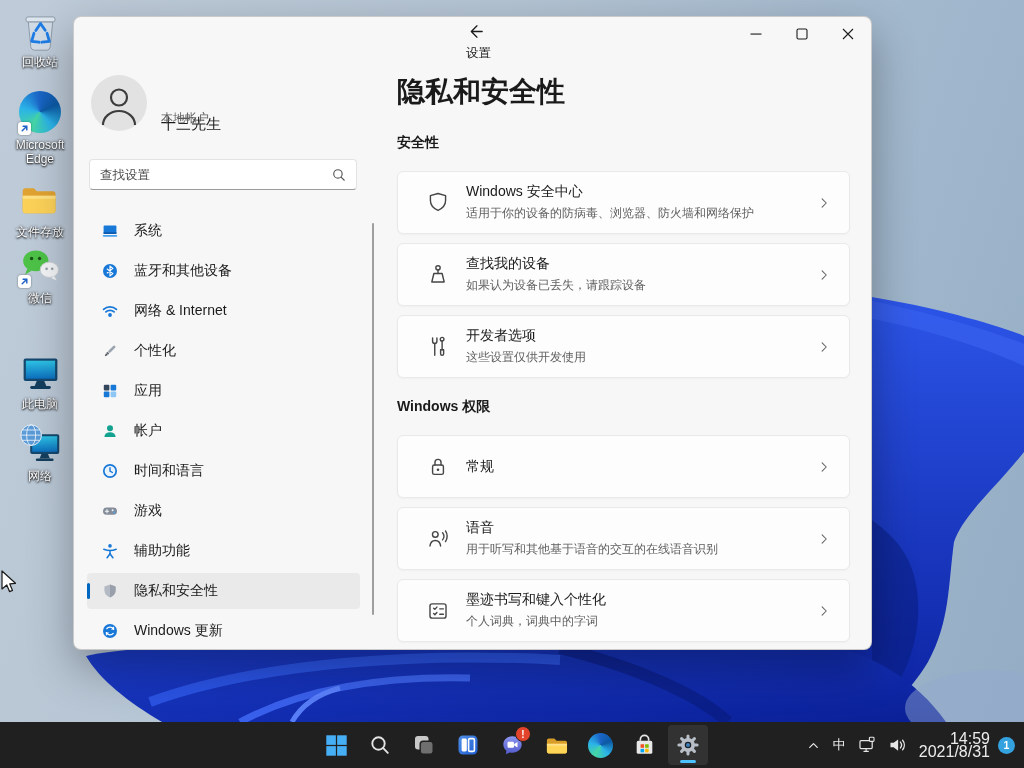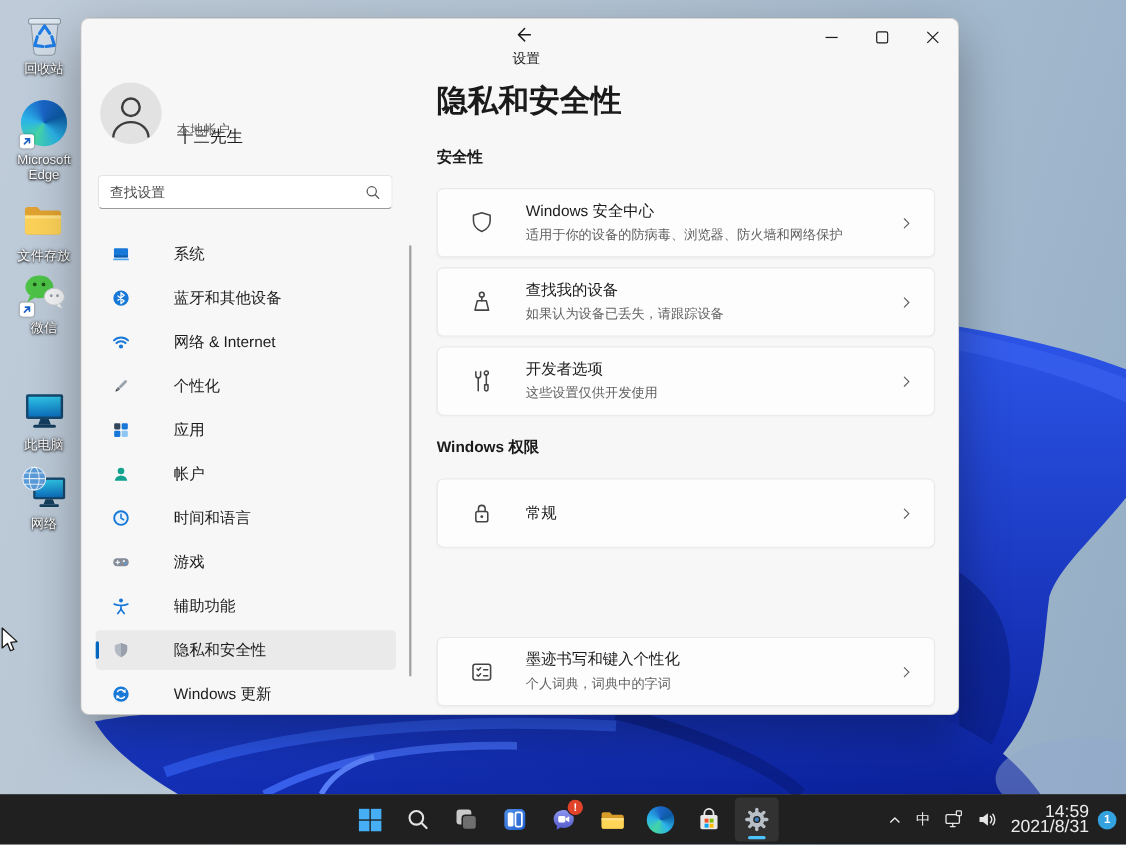--- a/index.html
+++ b/index.html
@@ -43,38 +43,38 @@
   .searchbox{position:absolute;left:15px;top:142px;width:268px;height:31px;background:#fff;
     border:1px solid #e3e3e3;border-bottom:1px solid #9b9b9b;border-radius:4px;box-sizing:border-box;
     display:flex;align-items:center;gap:8px;}
   .searchbox input{flex:1;border:none;outline:none;background:transparent;font-size:12.5px;color:#1b1b1b;
     padding:0 0 0 10px;font-family:inherit;}
   .searchbox input::placeholder{color:#4c4c4c;opacity:1;}
   .mag{margin-right:10px;}
 
   
   .nav-item{position:absolute;left:13px;width:273px;height:36px;border-radius:4px;display:flex;
-    align-items:center;cursor:pointer;gap:24px;}
+    align-items:center;cursor:pointer;}
   .nav-item.sel{background:#eaeaea;}
   .nav-ind{display:none;}
   .nav-item.sel .nav-ind{display:block;position:absolute;left:0;top:10px;width:3px;height:16px;
     border-radius:2px;background:#0067c0;}
   .nav-ic{width:16px;height:16px;margin-left:15px;}
   .nav-lb{margin-left:16px;font-size:14px;color:#1b1b1b;}
   .sb-thumb{position:absolute;left:298px;top:206px;width:2px;height:392px;background:#8e8e8e;
     border-radius:1px;opacity:.85;cursor:pointer;}
 
   
   .pgtitle{position:absolute;left:323px;top:56px;font-size:28px;font-weight:600;color:#1a1a1a;}
   .sechead{position:absolute;left:323px;font-size:14px;font-weight:700;color:#1a1a1a;}
   .card{position:absolute;left:323px;width:453px;height:63px;background:#fdfdfd;border:1px solid #e9e9e9;
     border-radius:6px;box-sizing:border-box;display:flex;align-items:center;cursor:pointer;
     box-shadow:0 1px 2px rgba(0,0,0,.03);}
   .card .cic{width:26px;height:26px;margin-left:27px;flex:0 0 auto;}
-  .card .ctx{margin-left:27px;}
+  .card .ctx{margin-left:15px;}
   .card .ct{font-size:14px;color:#1a1a1a;}
   .card .cs{font-size:12px;color:#5f5f5f;margin-top:4px;}
   .card .chev{position:absolute;right:16px;top:50%;transform:translateY(-50%);}
 
   
   .taskbar{position:absolute;left:0;bottom:0;width:1024px;height:46px;background:#202020;z-index:3;}
   .tb-center{position:absolute;left:50%;top:3px;transform:translateX(-50%);display:flex;gap:4px;}
   .tb-btn{position:relative;width:40px;height:40px;border:none;background:transparent;border-radius:4px;
     display:flex;align-items:center;justify-content:center;cursor:pointer;}
   .tb-btn.active{background:#323232;}
@@ -429,20 +429,37 @@
         <circle cx="12" cy="14.5" r="1.2" fill="#454545"></circle>
       </svg>
       <div class="ctx">
         <div class="ct">常规</div>
       </div>
       <svg class="chev" width="18" height="18" viewBox="0 0 24 24">
         <path d="M9.5 6.5l5.5 5.5-5.5 5.5" stroke="#5f5f5f" stroke-width="1.4" fill="none" stroke-linecap="round" stroke-linejoin="round"></path>
       </svg>
     </div>
 
+    <div class="card" style="top:490px">
+      <svg class="cic" viewBox="0 0 24 24">
+        <g fill="none" stroke="#454545" stroke-width="1.3" stroke-linejoin="round" stroke-linecap="round">
+          <circle cx="9.5" cy="7.8" r="2.6"></circle>
+          <path d="M4.6 18.4c.4-3.2 2.3-5 4.9-5s4.5 1.8 4.9 5"></path>
+          <path d="M16.2 6.2a5.2 5.2 0 0 1 0 6.6"></path>
+            <path d="M18.9 4.6a9 9 0 0 1 0 9.8"></path>
+        </g>
+      </svg>
+      <div class="ctx">
+        <div class="ct">语音</div>
+        <div class="cs">用于听写和其他基于语音的交互的在线语音识别</div>
+      </div>
+      <svg class="chev" width="18" height="18" viewBox="0 0 24 24">
+        <path d="M9.5 6.5l5.5 5.5-5.5 5.5" stroke="#5f5f5f" stroke-width="1.4" fill="none" stroke-linecap="round" stroke-linejoin="round"></path>
+      </svg>
+    </div>
 
     <div class="card" style="top:562px">
       <svg class="cic" viewBox="0 0 24 24">
         <g fill="none" stroke="#454545" stroke-width="1.3" stroke-linejoin="round" stroke-linecap="round">
           <rect x="4.6" y="5.4" width="14.8" height="13.2" rx="2"></rect>
           <path d="M8 9.4l1.1 1.1 1.9-2.1"></path>
             <path d="M8 14.4l1.1 1.1 1.9-2.1"></path>
           <path d="M13.6 10h3.4"></path>
             <path d="M13.6 15h3.4"></path>
         </g>

